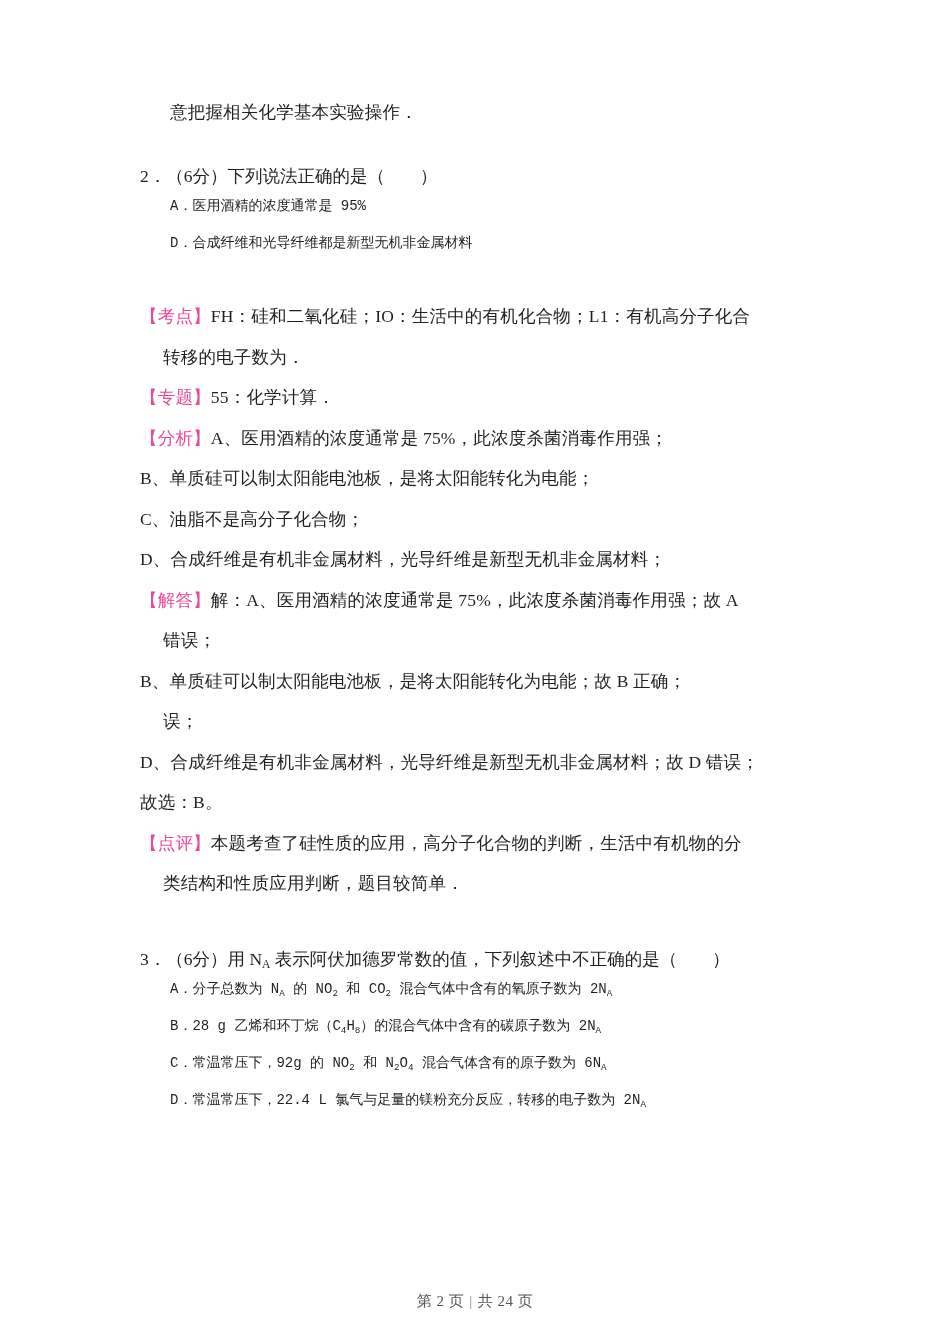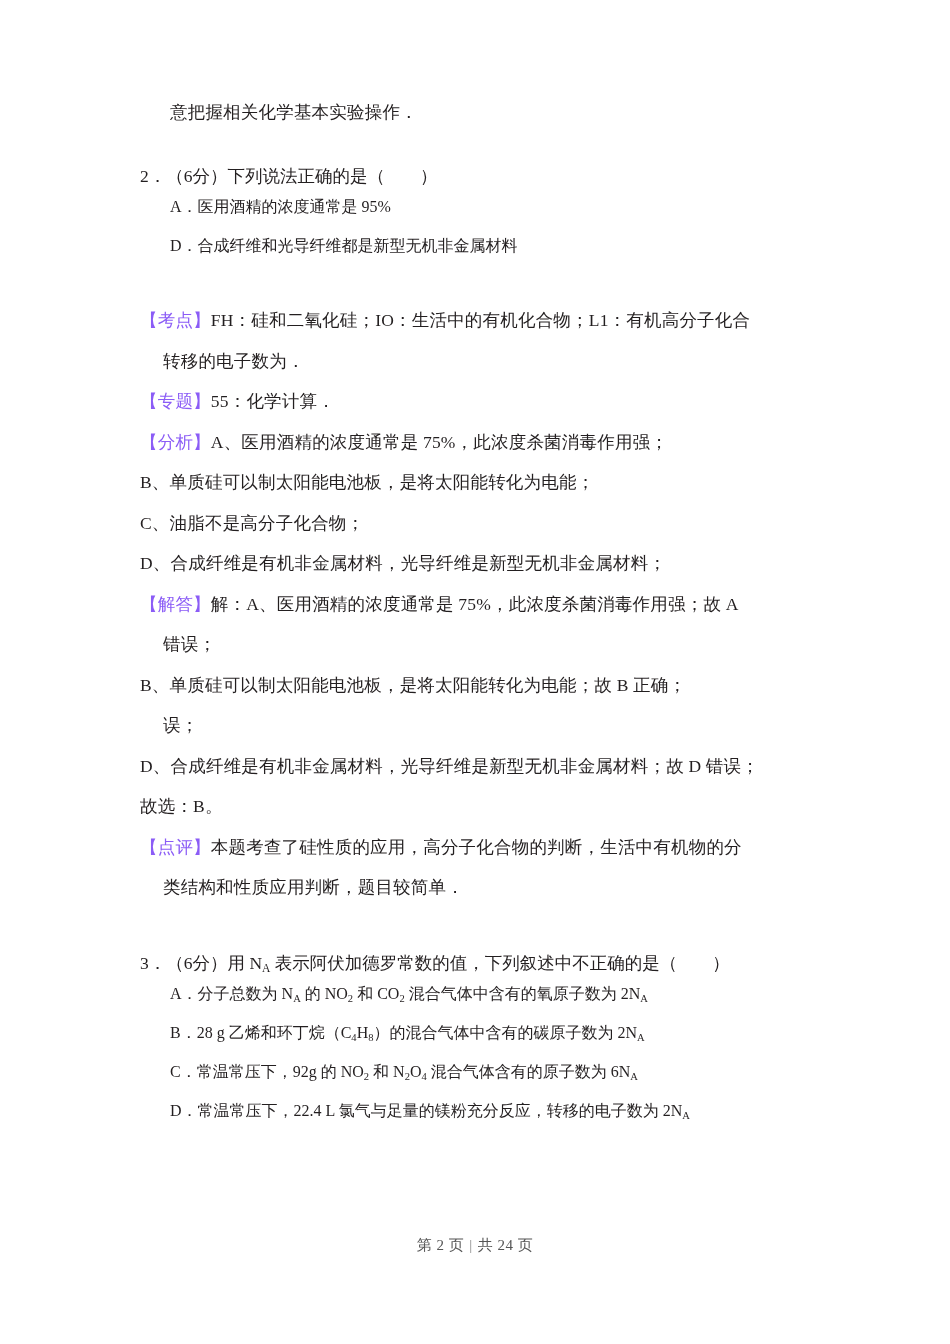--- a/index.html
+++ b/index.html
@@ -41,47 +41,48 @@
   .gap-l  { height:46px; }
   .gap-xl { height:58px; }
 
   
   .qnum-row { display:block; font-size:17.5px; line-height:1.0; }
 
   
   .opt-row {
     display:block;
     margin-left:30px;
-    font-size:16px;
+    font-size:14px;
     line-height:1.0;
+    font-family:Liberation Mono, monospace;
   }
   .opt-tag { }
 
   
   .blk > .line { margin-bottom:23px; }
   .blk > .line:last-child { margin-bottom:0; }
 
   .opts > .opt-row { margin-bottom:23px; }
   .opts > .opt-row:last-child { margin-bottom:0; }
 
   .tag-blue {
-    color:#8b5cf6;
+    color:#ec4899;
     font-family:"Liberation Serif","DejaVu Serif",serif;
   }
 
   sub {
     font-size:0.66em;
     line-height:0;
     vertical-align:-0.28em;
   }
 
   .footer {
     position:absolute;
     left:0;
-    top:1236px;
+    top:1292px;
     width:950px;
     text-align:center;
     font-size:15px;
     color:#555555;
     letter-spacing:0.5px;
   }
   .footer .sep { color:#888888; padding:0 5px; }
 </style>
 </head>
 <body>

